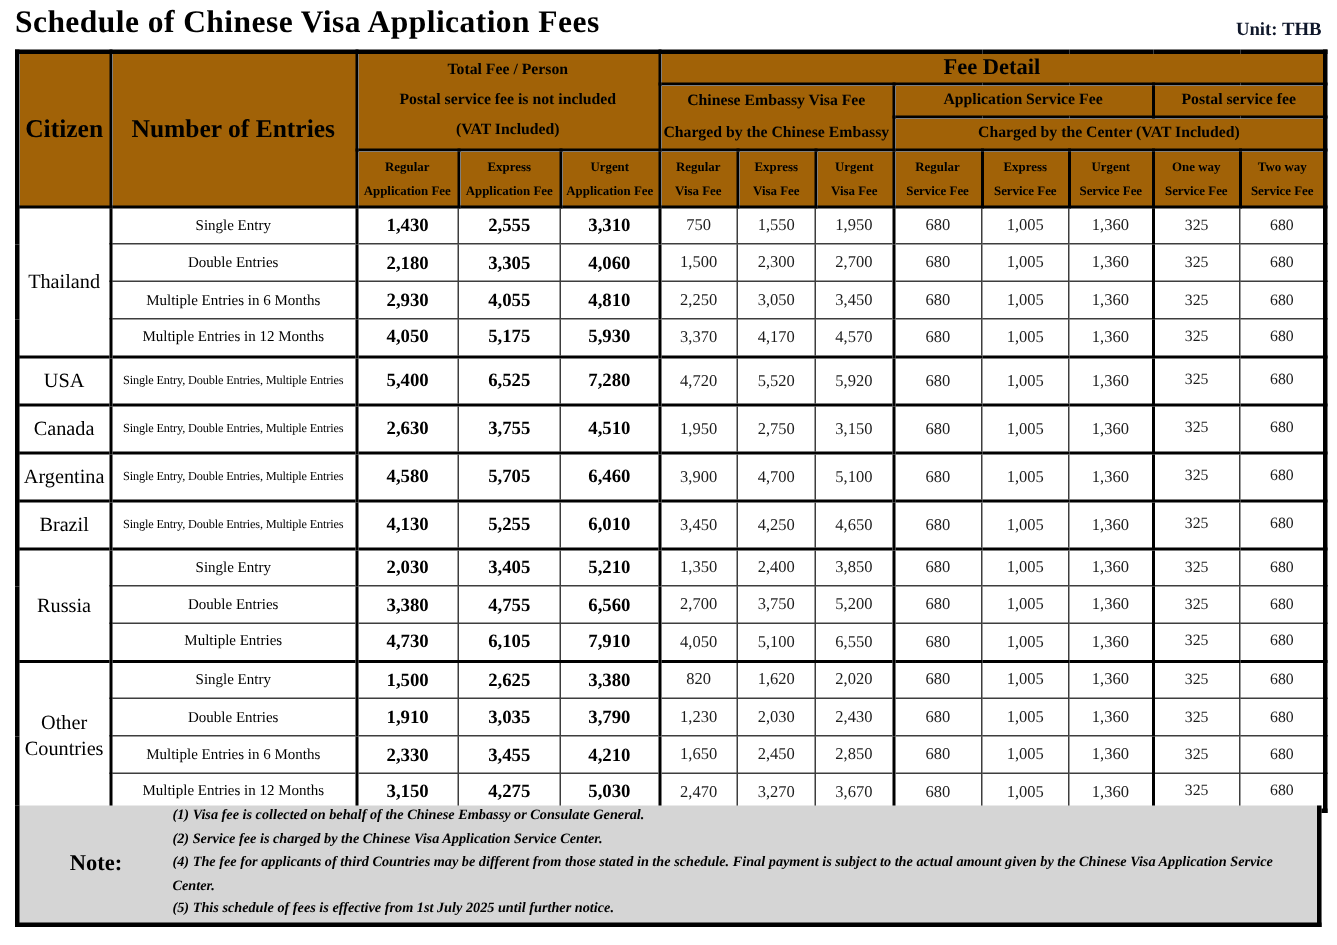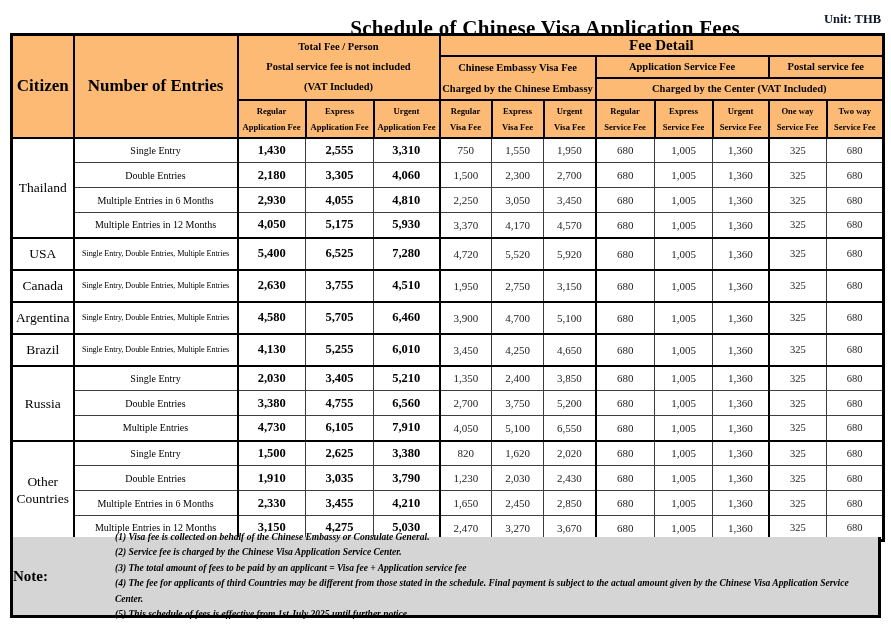--- a/index.html
+++ b/index.html
@@ -4,39 +4,39 @@
 <style>
   * { box-sizing: border-box; margin: 0; padding: 0; }
   html, body { width: 891px; height: 630px; }
   body {
     background: #ffffff;
     font-family: "Liberation Serif", "DejaVu Serif", serif;
     position: relative;
     overflow: hidden;
   }
   .titlebar {
-    position: absolute; top: 16px; left: 10px; width: 730px;
-    text-align: right;
+    position: absolute; top: 2px; left: 10px; width: 730px;
+    text-align: left;
   }
   .titlebar h1 { font-size: 21px; font-weight: bold; letter-spacing: 0.3px; color:#000; }
   .unit {
     position: absolute; top: 12px; right: 10px;
     font-size: 12.5px; font-weight: bold; color:#0f172a;
   }
   table.fee-table {
     position: absolute; top: 33px; left: 10px;
     width: 871px; border-collapse: collapse; table-layout: fixed;
     border: 3px solid #000;
   }
   th, td {
     text-align: center; vertical-align: middle; overflow: hidden;
     color: #000;
   }
   thead th {
-    background: #fdba74;
+    background: #a16207;
     border: 2px solid #000;
     font-weight: bold;
   }
   thead tr.hr1 { height: 21px; }
   thead tr.hr2 { height: 22px; }
   thead tr.hr3 { height: 22px; }
   thead tr.hr4 { height: 38px; }
   th.citizen-h, th.entries-h { font-size: 17px; }
   th.feedetail-h { font-size: 15px; }
   th.totalfee-h { font-size: 10.5px; line-height: 20px; }
@@ -55,21 +55,21 @@
   td.visafee, td.svcfee { font-size: 11px; color: #1c1c1c; }
   td.postal { font-size: 10.5px; color: #1c1c1c; }
   .bR2 { border-right: 2px solid #000 !important; }
   .note-block {
     position: absolute; left: 10px; top: 537px; width: 871px; height: 81px;
     background: #d5d5d5;
     border: 3px solid #000; border-top: none;
     display: flex; align-items: center;
   }
   .note-label {
-    width: 102px; flex: 0 0 102px; 
+    width: 102px; flex: 0 0 102px; text-align: center;
     font-size: 15px; font-weight: bold;
   }
   .note-items { flex: 1; padding-right: 6px; font-style: italic; }
   .note-item {
     font-size: 9.5px; font-weight: bold; line-height: 15.5px; text-align: left;
   }
 </style>
 </head>
 <body>
 
@@ -382,17 +382,16 @@
         <td class="postal">680</td>
       </tr>
     </tbody>
 </table>
 
 <div class="note-block">
   <div class="note-label">Note:</div>
   <div class="note-items" id="note-items">
       <div class="note-item">(1)  Visa fee is collected on behalf of the Chinese Embassy or Consulate General.</div>
       <div class="note-item">(2)  Service fee is charged by the Chinese Visa Application Service Center.</div>
-      <div class="note-item">(3)  The total amount of fees to be paid by an applicant = Visa fee + Application service fee</div>
       <div class="note-item">(4)  The fee for applicants of third Countries may be different from those stated in the schedule. Final payment is subject to the actual amount given by the Chinese Visa Application Service Center.</div>
       <div class="note-item">(5)  This schedule of fees is effective from  1st July 2025 until further notice.</div>
     </div>
 </div>
 
 </body></html>

